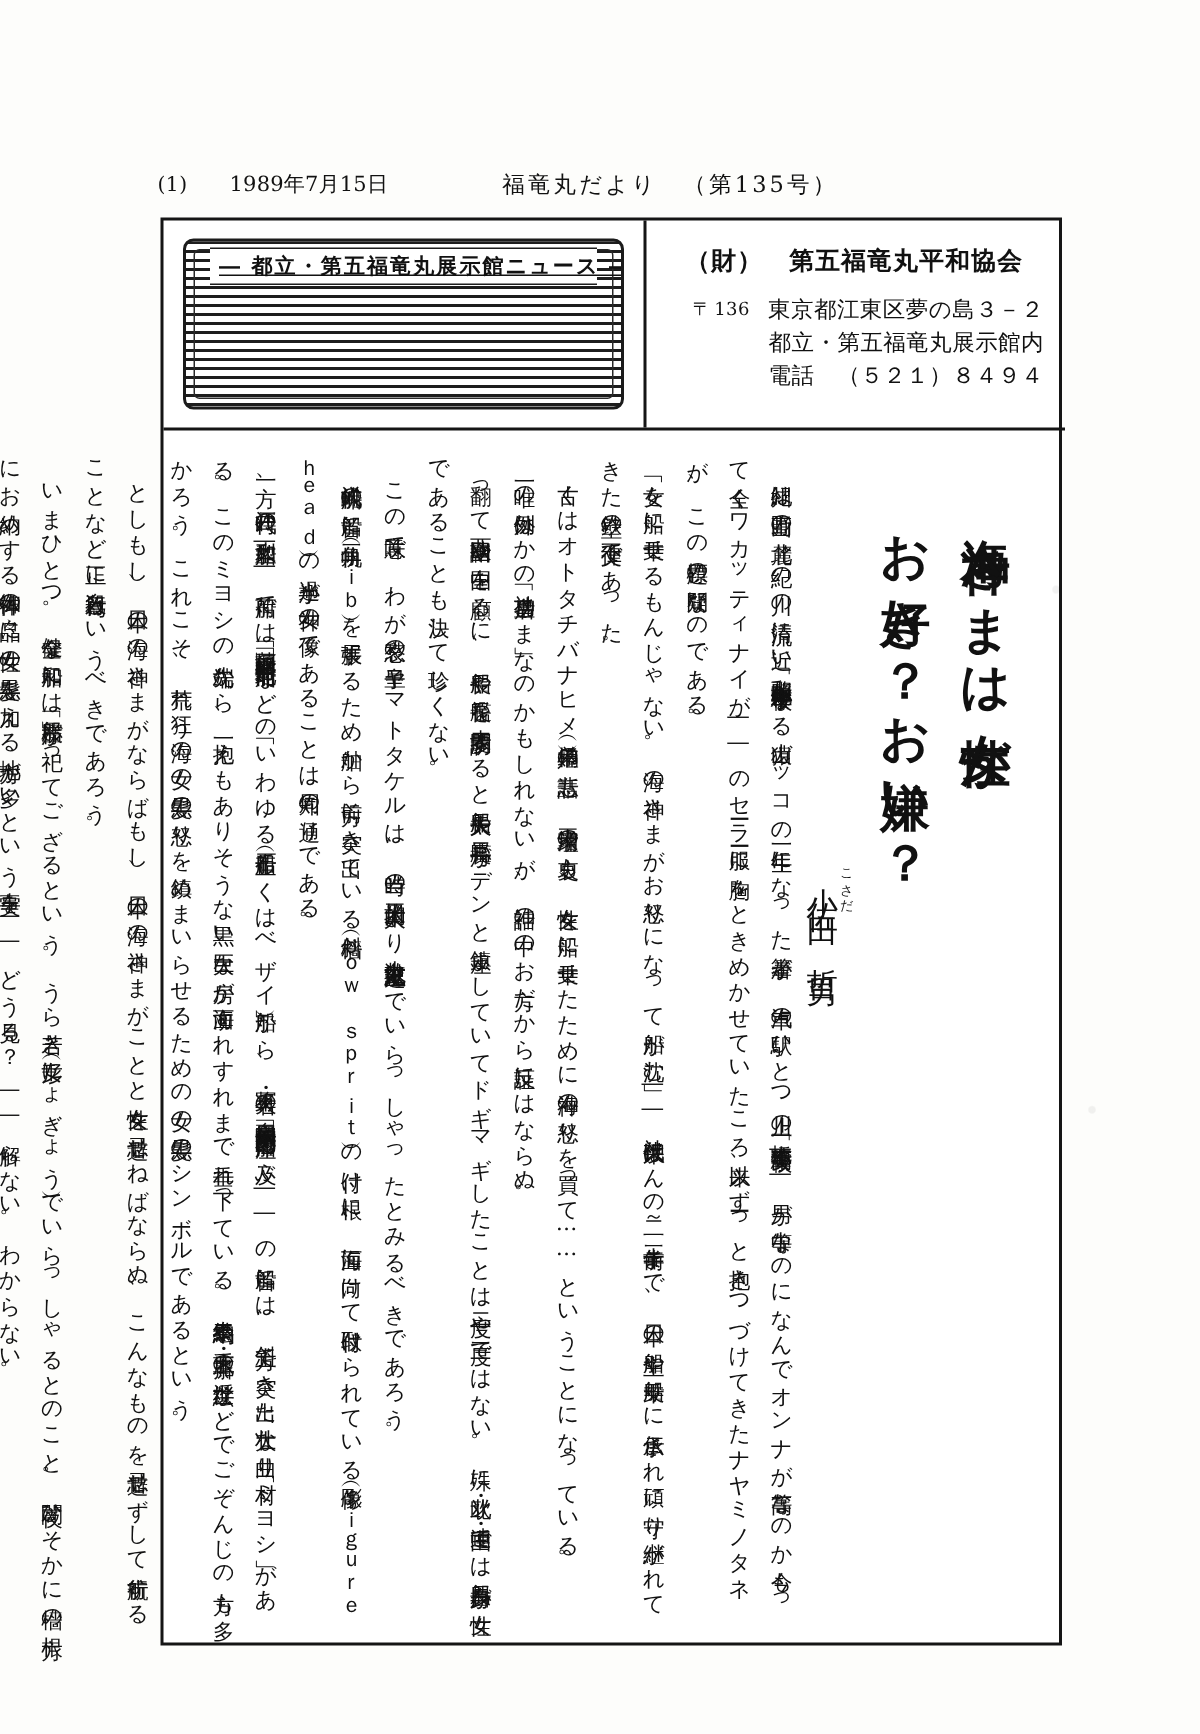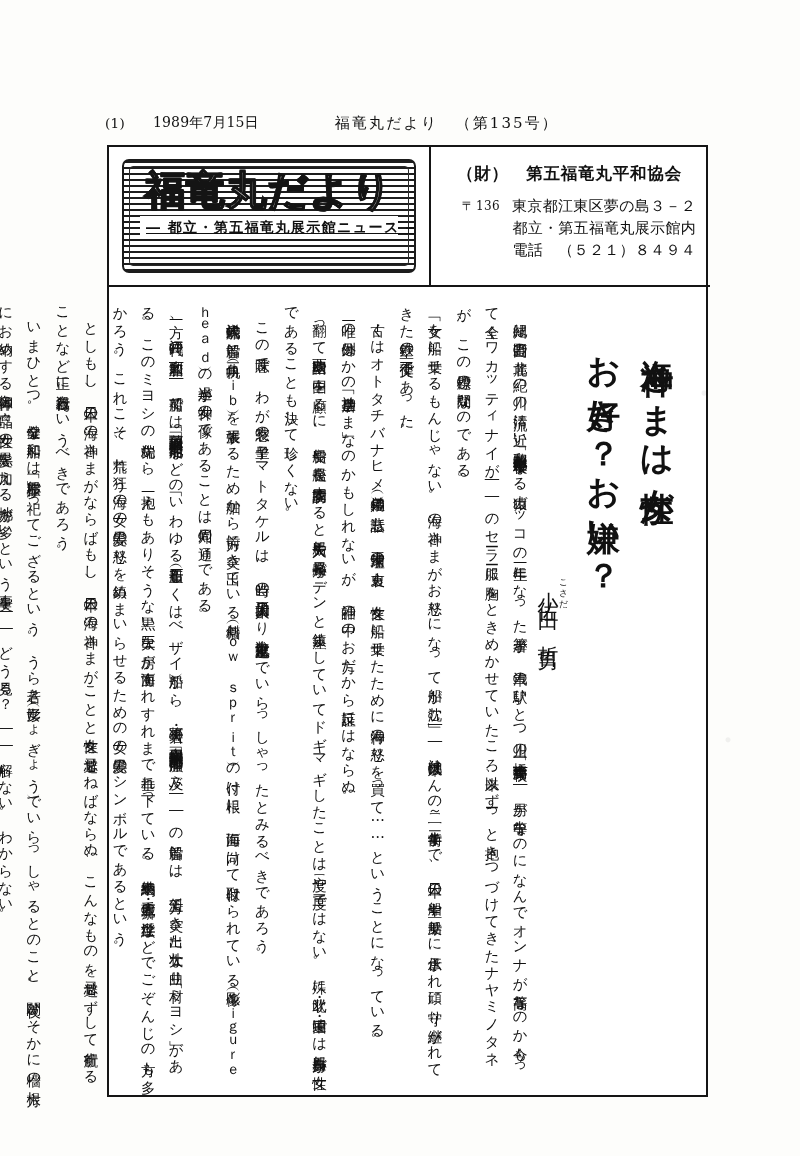--- a/index.html
+++ b/index.html
@@ -168,21 +168,20 @@
     <span class="rh-title">福竜丸だより　（第135号）</span>
   </div>
 
   <div class="frame">
 
     <div class="masthead">
 
       <div class="logo-cell">
         <div class="logo-box">
           <span class="logo-inner-rule"></span>
-          <div class="logo-title">福竜丸だより</div>
           <div class="logo-sub-wrap">
             <span class="logo-sub">― 都立・第五福竜丸展示館ニュース ―</span>
           </div>
         </div>
       </div>
 
       <div class="pub-cell">
         <div class="pub-org">（財）　第五福竜丸平和協会</div>
         <div class="pub-line">
           <span class="pub-zip">〒</span><span class="pub-zip">136</span>&nbsp;&nbsp;<span>東京都江東区夢の島３－２</span>

